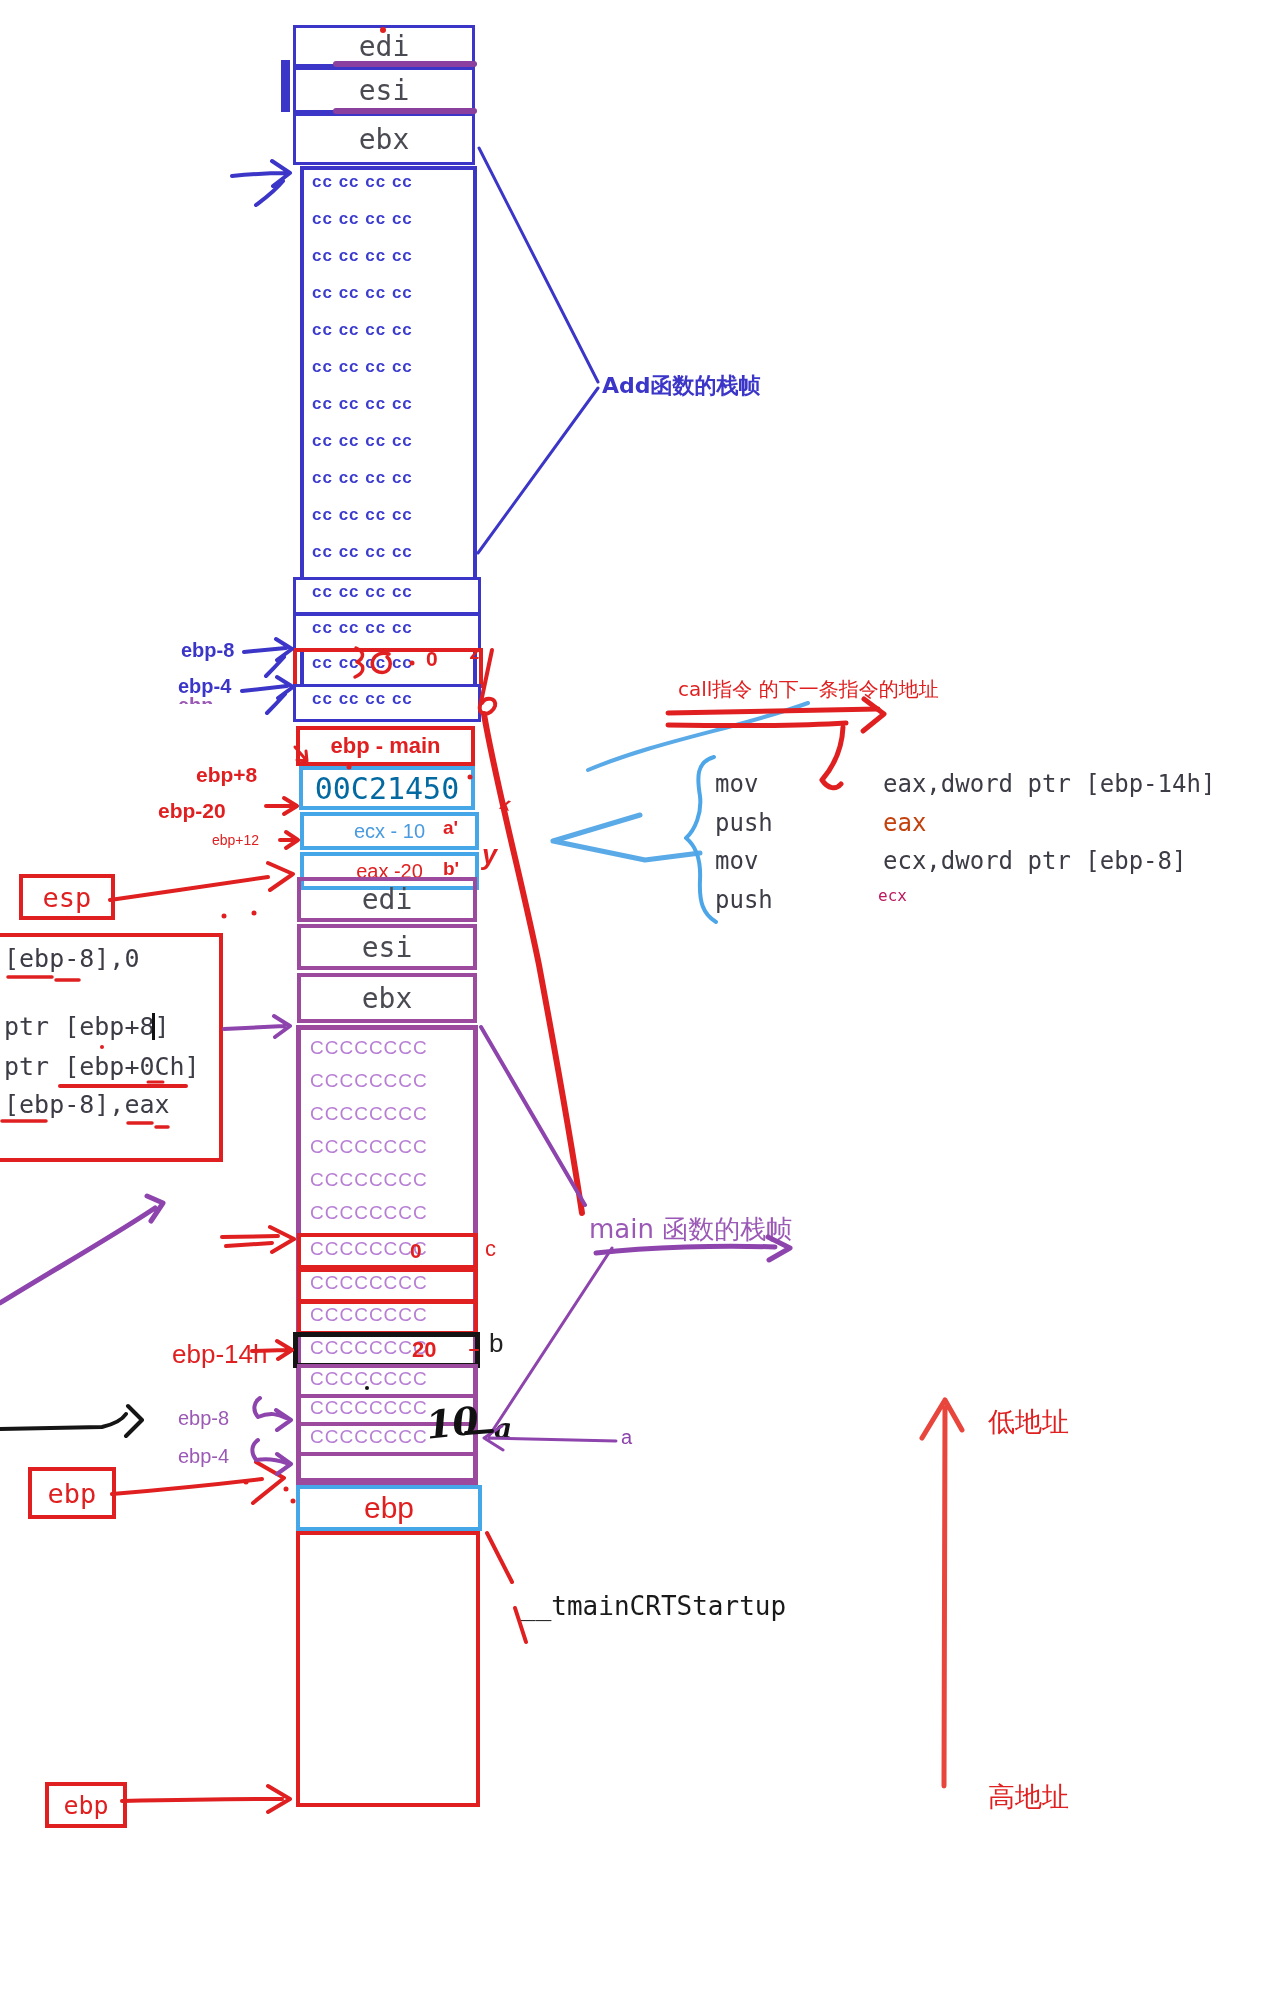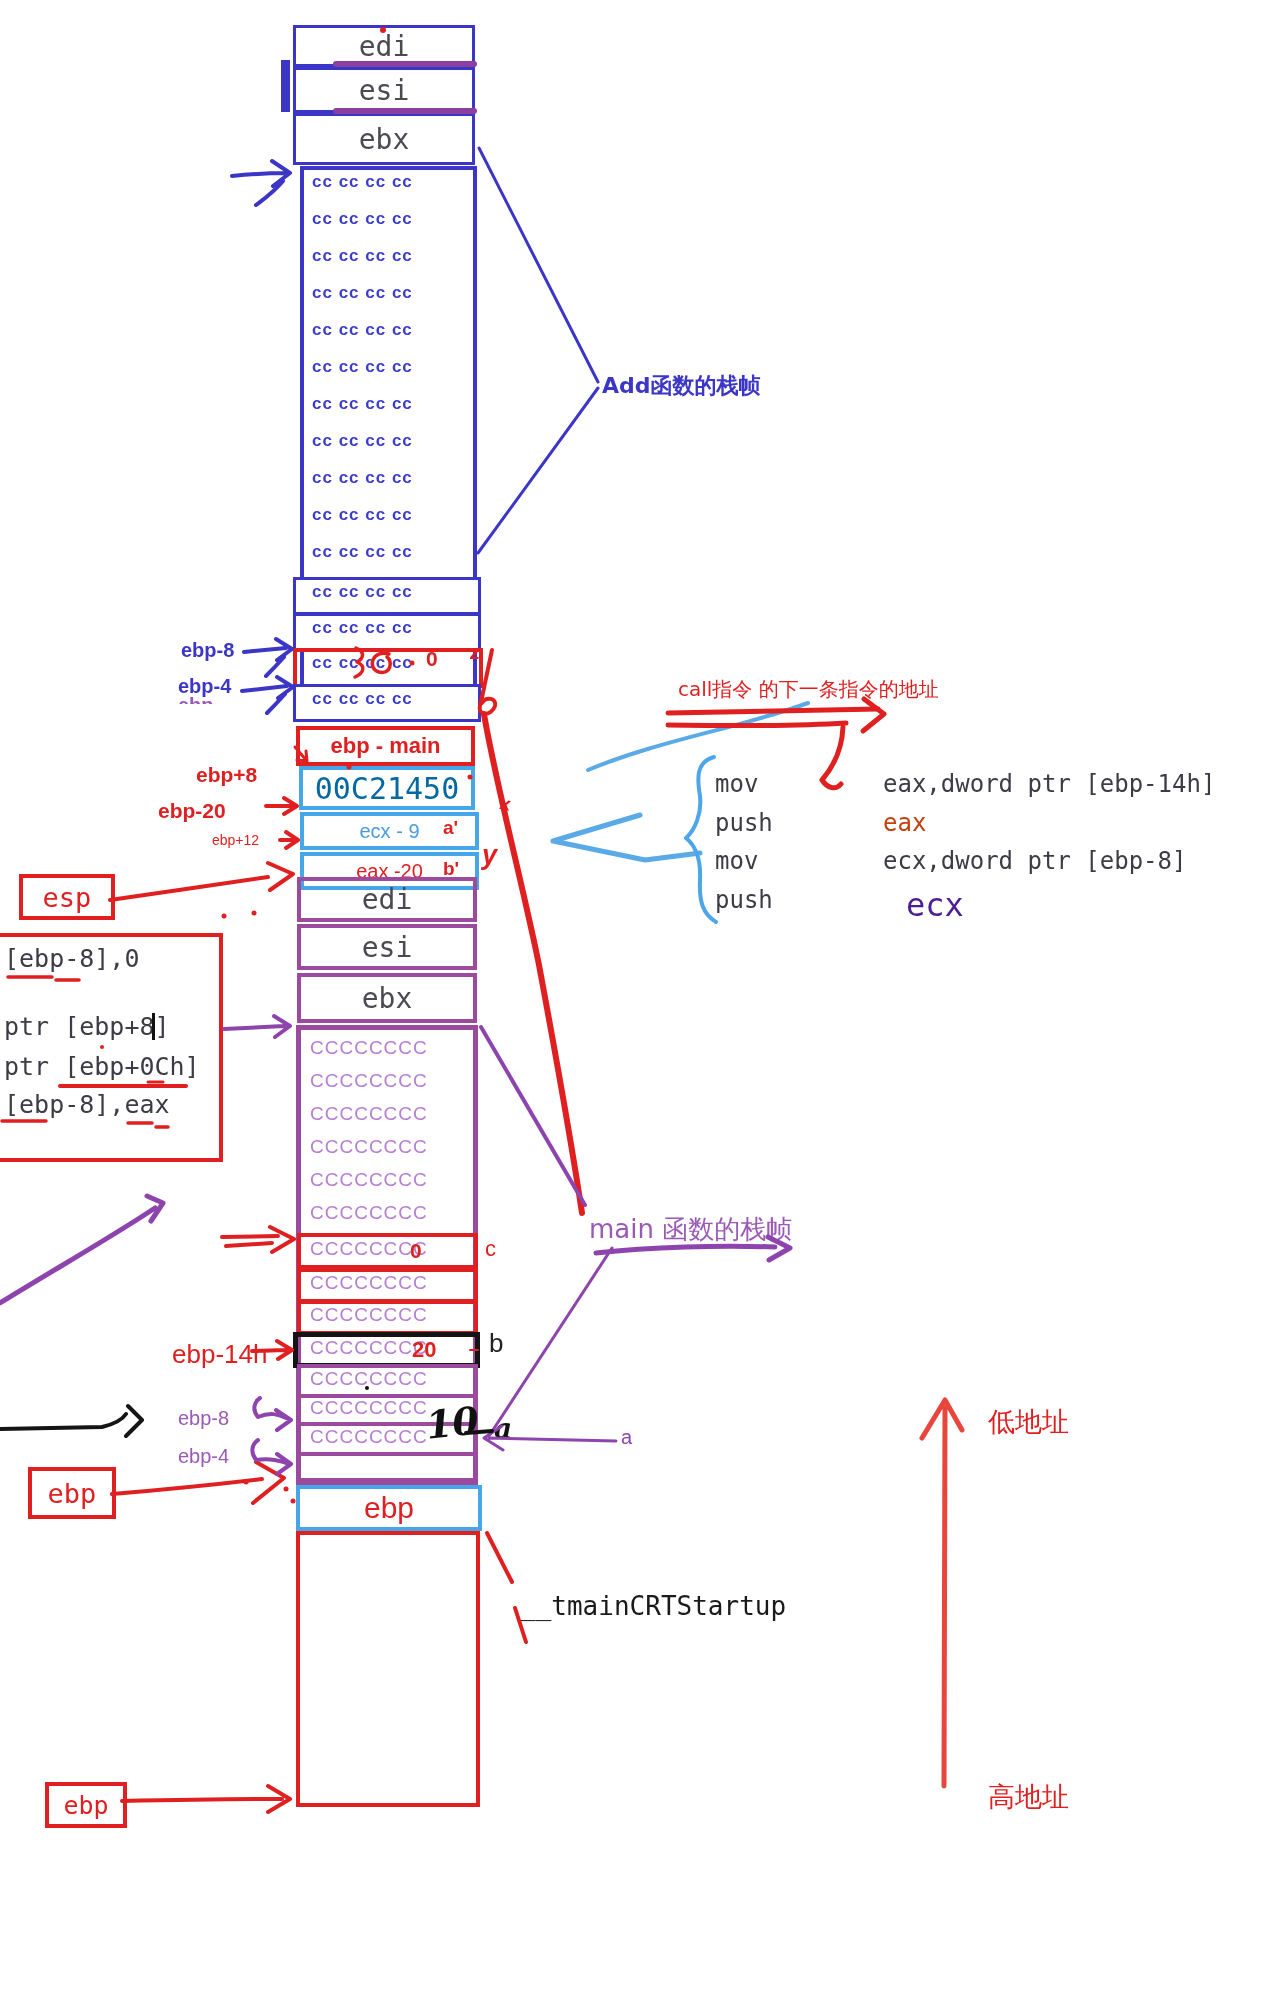--- a/index.html
+++ b/index.html
@@ -69,21 +69,21 @@
 
   <div class="abs blue cjk" style="left:602px;top:371px;font-size:22px;font-weight:bold">Add函数的栈帧</div>
 
   <div class="abs rb ctr" style="left:296px;top:726px;width:171px;height:32px">
       <span class="red" style="font-size:22px;font-weight:bold">ebp - main</span>
     </div>
   <div class="abs cb ctr mono" style="left:299px;top:766px;width:168px;height:36px">
       <span style="font-size:30px;color:#0369a1">00C21450</span>
     </div>
   <div class="abs cb ctr" style="left:300px;top:812px;width:171px;height:30px">
-      <span style="font-size:20px;color:#4a9ae0">ecx - 9</span>
+      <span style="font-size:20px;color:#4a9ae0">ecx - 10</span>
     </div>
   <div class="abs red" style="left:443px;top:817px;font-size:19px;font-weight:bold">a'</div>
   <div class="abs cb ctr" style="left:300px;top:852px;width:171px;height:30px">
       <span class="red" style="font-size:20px">eax -20</span>
     </div>
   <div class="abs red" style="left:443px;top:858px;font-size:19px;font-weight:bold">b'</div>
   <div class="abs red" style="left:500px;top:793px;font-size:19px;font-weight:bold;transform:rotate(14deg)">x</div>
   <div class="abs red" style="left:482px;top:840px;font-size:27px;font-weight:bold;font-style:italic">y</div>
 
   <div class="abs red" style="left:158px;top:799px;font-size:21px;font-weight:bold">ebp-20</div>
@@ -103,21 +103,21 @@
   <div class="abs mono" style="left:4px;top:1052px;font-size:25px;color:#3c3c46">ptr [ebp+0Ch]</div>
   <div class="abs mono" style="left:4px;top:1090px;font-size:25px;color:#3c3c46">[ebp-8],eax</div>
 
   <div class="abs mono" style="left:715px;top:770px;font-size:24px;color:#3c3c46">mov</div>
   <div class="abs mono" style="left:883px;top:770px;font-size:24px;color:#3c3c46">eax,dword ptr [ebp-14h]</div>
   <div class="abs mono" style="left:715px;top:809px;font-size:24px;color:#3c3c46">push</div>
   <div class="abs mono" style="left:883px;top:809px;font-size:24px;color:#c2410c">eax</div>
   <div class="abs mono" style="left:715px;top:847px;font-size:24px;color:#3c3c46">mov</div>
   <div class="abs mono" style="left:883px;top:847px;font-size:24px;color:#3c3c46">ecx,dword ptr [ebp-8]</div>
   <div class="abs mono" style="left:715px;top:886px;font-size:24px;color:#3c3c46">push</div>
-  <div class="abs mono" style="left:906px;top:886px;font-size:32px;color:#4c1d95">ecx</div>
+  <div class="abs mono" style="left:878px;top:886px;font-size:16px;color:#be185d">ecx</div>
 
   <div class="abs pb ctr mono regtext" style="left:297px;top:877px;width:172px;height:37px">
       <span>edi</span>
     </div>
   <div class="abs pb ctr mono regtext" style="left:297px;top:924px;width:172px;height:38px">
       <span>esi</span>
     </div>
   <div class="abs pb ctr mono regtext" style="left:297px;top:973px;width:172px;height:42px">
       <span>ebx</span>
     </div>

